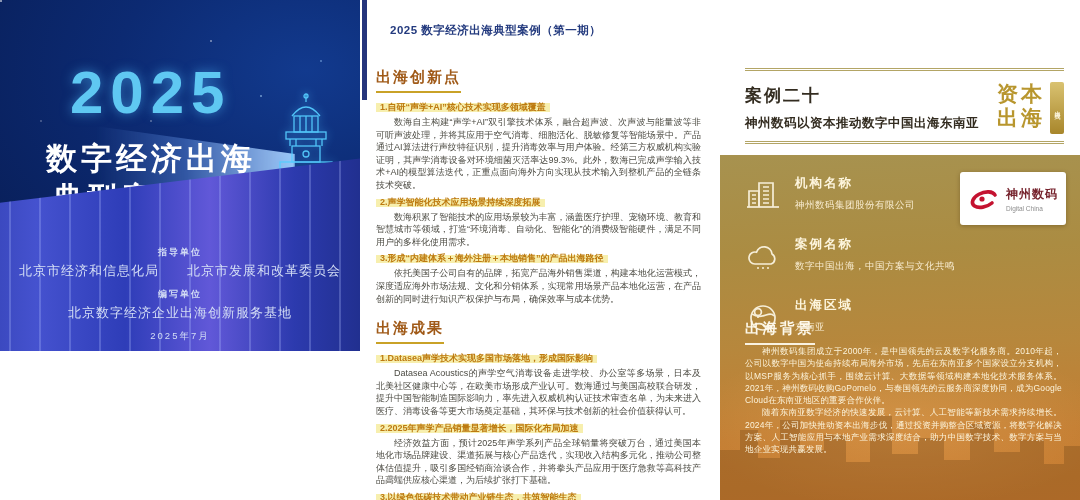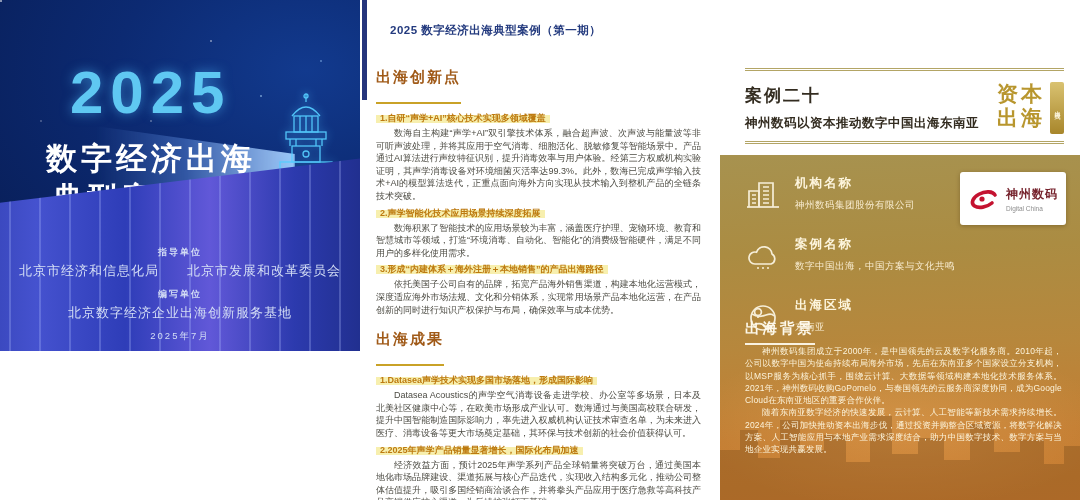--- a/index.html
+++ b/index.html
@@ -48,21 +48,21 @@
   .cv-footer .orgs { font-size:13px; margin-bottom:8px; letter-spacing:1px; }
   .cv-footer .date { font-size:9.5px; margin-top:2px; letter-spacing:2px; }
 
   
   .middle { position:relative; width:360px; height:500px; background:#fff; overflow:hidden; }
   .mid-bar { position:absolute; left:2px; top:0; width:5px; height:100px; background:#25357c; }
   .mid-header { position:absolute; left:30px; top:23px; font-size:11.5px; font-weight:bold;
     color:#233a7e; letter-spacing:.5px; }
   .mid-content { position:absolute; left:16px; right:19px; top:58px; }
   .sec-title { display:inline-block; font-size:15px; font-weight:bold; color:#a05a18;
-    letter-spacing:2px; border-bottom:2.5px solid #c9a227; padding-bottom:15px; margin:10px 0 8px; }
+    letter-spacing:2px; border-bottom:2.5px solid #c9a227; padding-bottom:4px; margin:10px 0 8px; }
   .item-head { font-size:9px; font-weight:bold; color:#bd7a10; margin-bottom:2px; }
   .item-head span { background:linear-gradient(rgba(250,240,160,0) 15%, #f7efae 15%); padding:0 4px; }
   .item-body { font-size:9px; line-height:12.6px; color:#4c4b43; text-align:justify;
     text-indent:2em; margin-bottom:4px; }
   .page-num { position:absolute; left:26px; bottom:18px; font-size:8px; color:#9a9a9a; }
 
   
   .case { position:relative; width:360px; height:500px; background:#fff; overflow:hidden; }
   .case-head { position:absolute; left:25px; right:16px; top:68px; height:76px;
     border-top:3px double #b3a565; border-bottom:3px double #b3a565;

